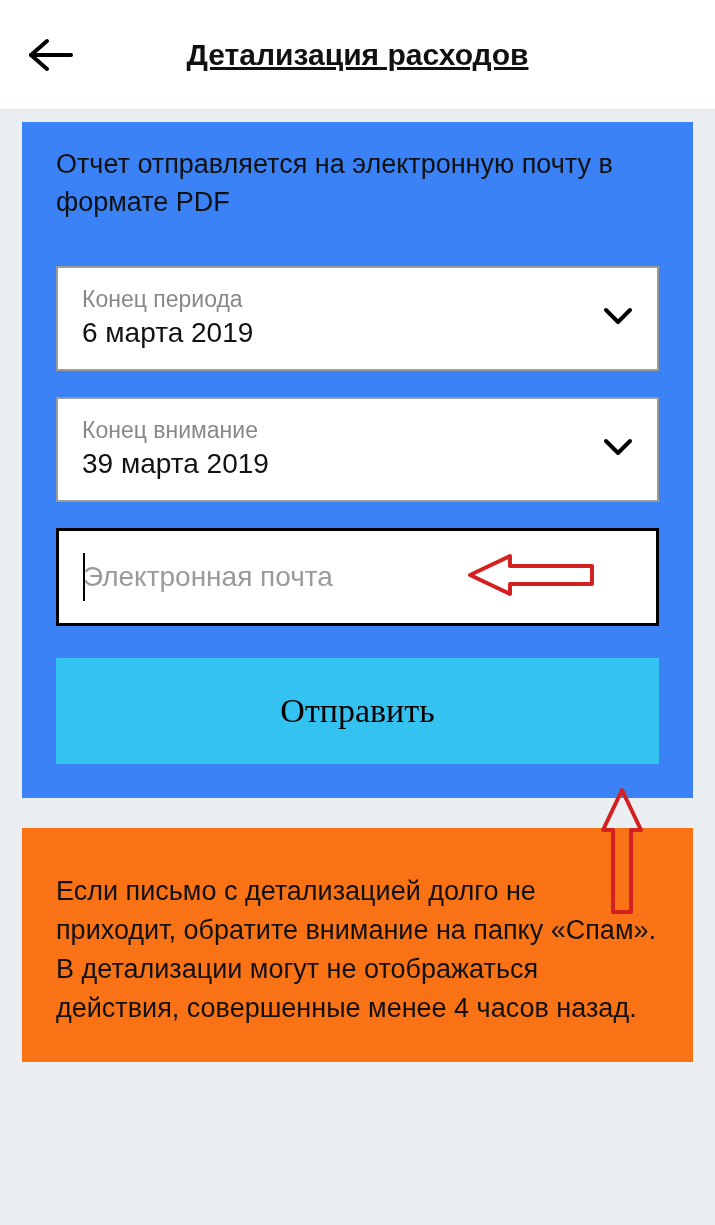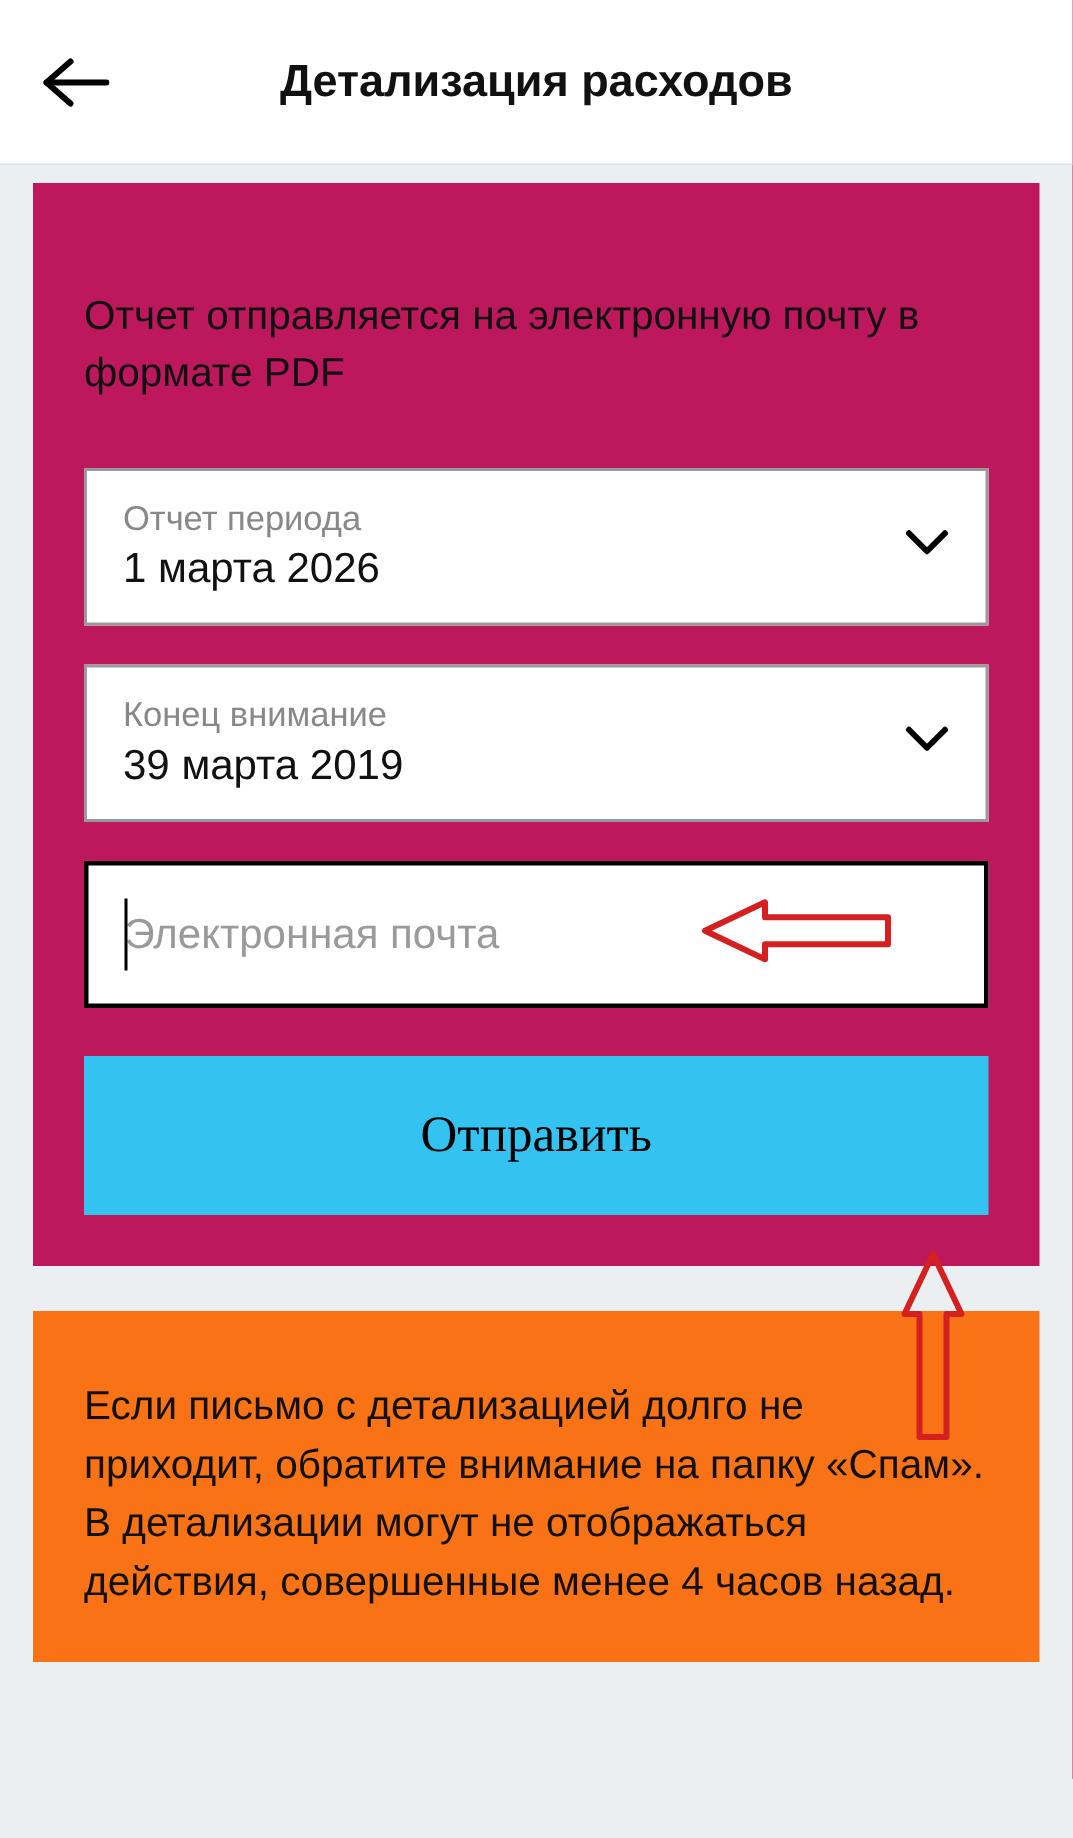--- a/index.html
+++ b/index.html
@@ -24,25 +24,26 @@
     align-items: center;
     justify-content: center;
     cursor: pointer;
   }
   .header-title {
     flex: 1;
     text-align: center;
     font-size: 30px;
     font-weight: 700;
     margin-right: 60px;
+    text-decoration: underline;
   }
   .card {
-    background: #be185d;
+    background: #3b82f6;
     margin: 12px 22px 0 22px;
-    padding: 70px 34px 34px 34px;
+    padding: 24px 34px 34px 34px;
   }
   .intro-text {
     font-size: 27px;
     line-height: 1.4;
     margin-bottom: 44px;
   }
   .field {
     border: 2px solid #9a9a9a;
     padding: 18px 24px 20px 24px;
     margin-bottom: 26px;
@@ -128,22 +129,22 @@
       <polyline points="20,4 4,18 20,32"></polyline>
     </svg>
   </div>
   <div class="header-title">Детализация расходов</div>
 </div>
 
 <div class="card">
   <p class="intro-text">Отчет отправляется на электронную почту в формате PDF</p>
 
   <div class="field">
-    <div class="field-label">Отчет периода</div>
-    <div class="field-value">1 марта 2026</div>
+    <div class="field-label">Конец периода</div>
+    <div class="field-value">6 марта 2019</div>
     <span class="chevron">
       <svg width="30" height="18" viewBox="0 0 30 18" fill="none" stroke="#000" stroke-width="4" stroke-linecap="round" stroke-linejoin="round">
         <polyline points="3,3 15,15 27,3"></polyline>
       </svg>
     </span>
   </div>
 
   <div class="field">
     <div class="field-label">Конец внимание</div>
     <div class="field-value">39 марта 2019</div>

